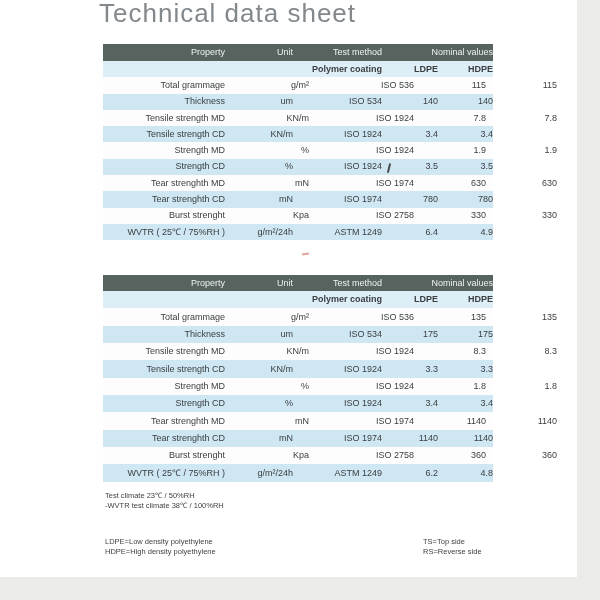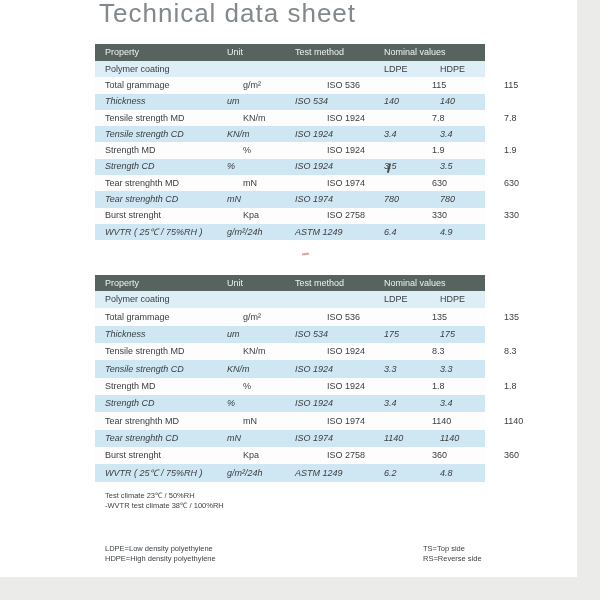--- a/index.html
+++ b/index.html
@@ -9,48 +9,48 @@
     font-family:"Liberation Sans",sans-serif;
     -webkit-font-smoothing:antialiased;
   }
   .sheet{position:absolute;inset:0;}
   .title{
     position:absolute;left:99px;top:-2px;
     font-size:26px;letter-spacing:1px;font-weight:400;
     color:var(--c-title,#82888b);
     white-space:nowrap;
   }
-  .table{position:absolute;left:95px;width:390px;}
+  .table{position:absolute;left:103px;width:390px;text-align:right;}
   #t1{top:44px;--rh:16.3px;--hh:17px;}
   #t2{top:275px;--rh:17.35px;--hh:16px;}
   .row{
     display:grid;
     grid-template-columns:122px 68px 89px 56px 55px;
     height:var(--rh);
     align-items:center;
     color:var(--c-text,#3a3e41);
   }
   .row>div{
     padding-left:10px;font-size:9px;line-height:1;white-space:nowrap;
   }
   .row.header{
     height:var(--hh);
     background:var(--c-header-bg,#57635f);
     color:var(--c-header-text,#eef2f1);
   }
-  .row.pale {background:var(--c-row-polymer,#ddeef6);}
-  .row.blue {background:var(--c-row-blue,#cfe7f2);font-style:italic;}
+  .row.pale {background:var(--c-row-polymer,#ddeef6);font-weight:bold;}
+  .row.blue {background:var(--c-row-blue,#cfe7f2);}
   .row.white{background:var(--c-row-white,#fdfdfd);gap:16px;}
   .notes{
     position:absolute;left:105px;top:491px;
     font-size:7.5px;line-height:9.5px;color:#3f4346;
   }
   .legend-col{
     position:absolute;top:537px;
-    font-size:7.5px;line-height:10px;color:#3f4346;margin-top:7px;
+    font-size:7.5px;line-height:10px;color:#3f4346;
   }
   .lc1{left:105px;} .lc2{left:272px;} .lc3{left:423px;}
   .edge-right{
     position:absolute;top:0;left:577px;width:23px;height:600px;
     background:var(--c-scan-edge,#ebebe9);
   }
   .edge-bottom{
     position:absolute;left:0;top:577px;width:600px;height:23px;
     background:var(--c-scan-edge,#ebebe9);
   }

